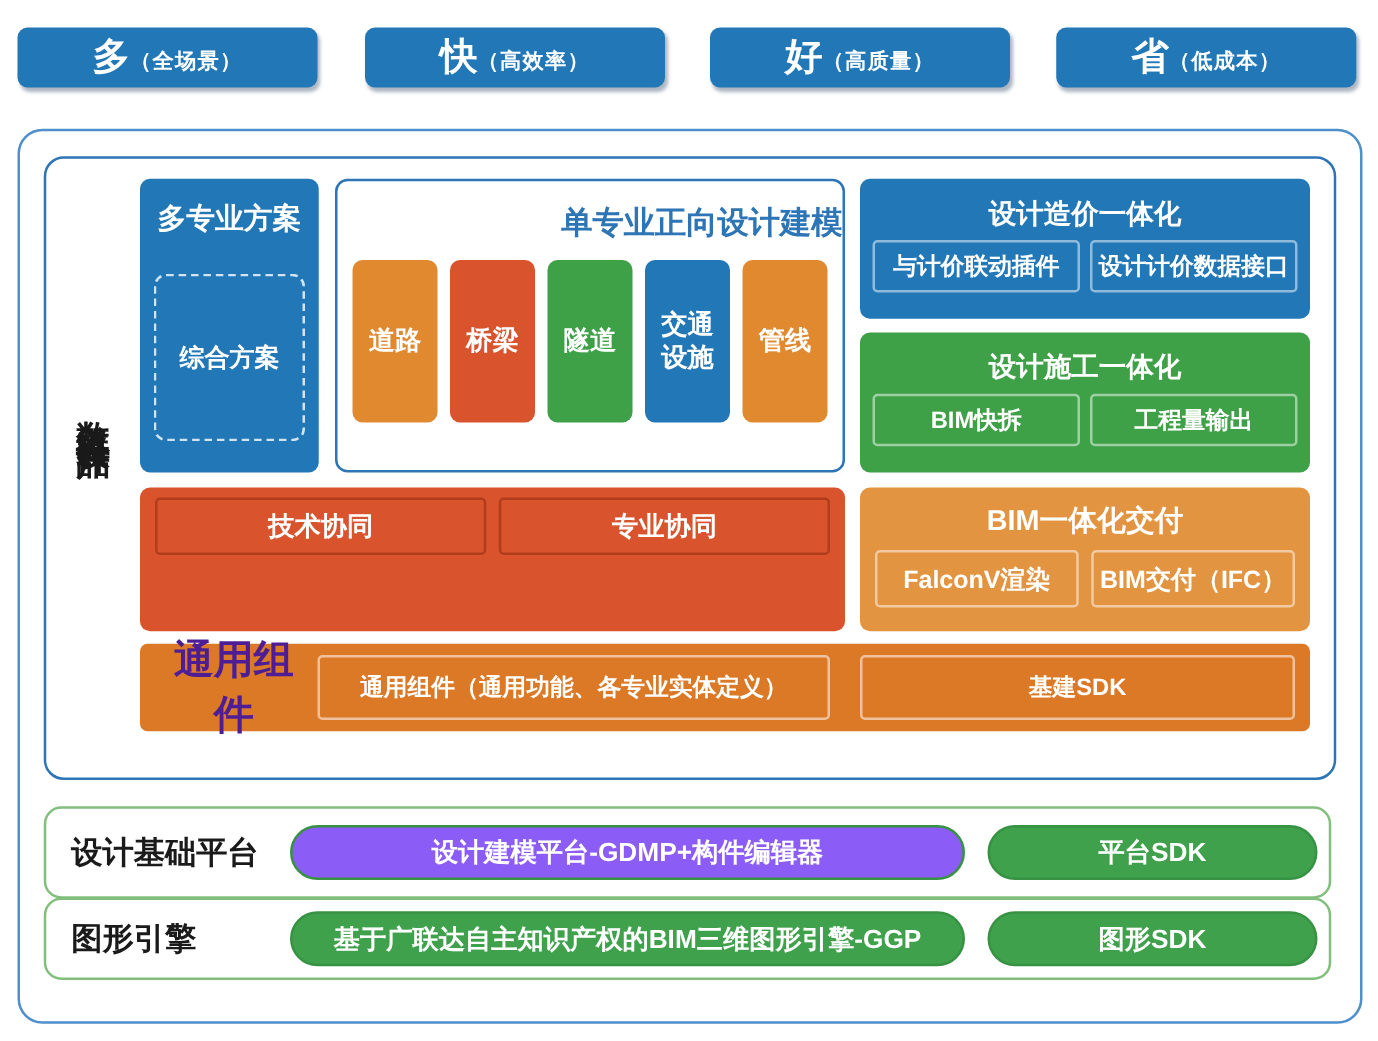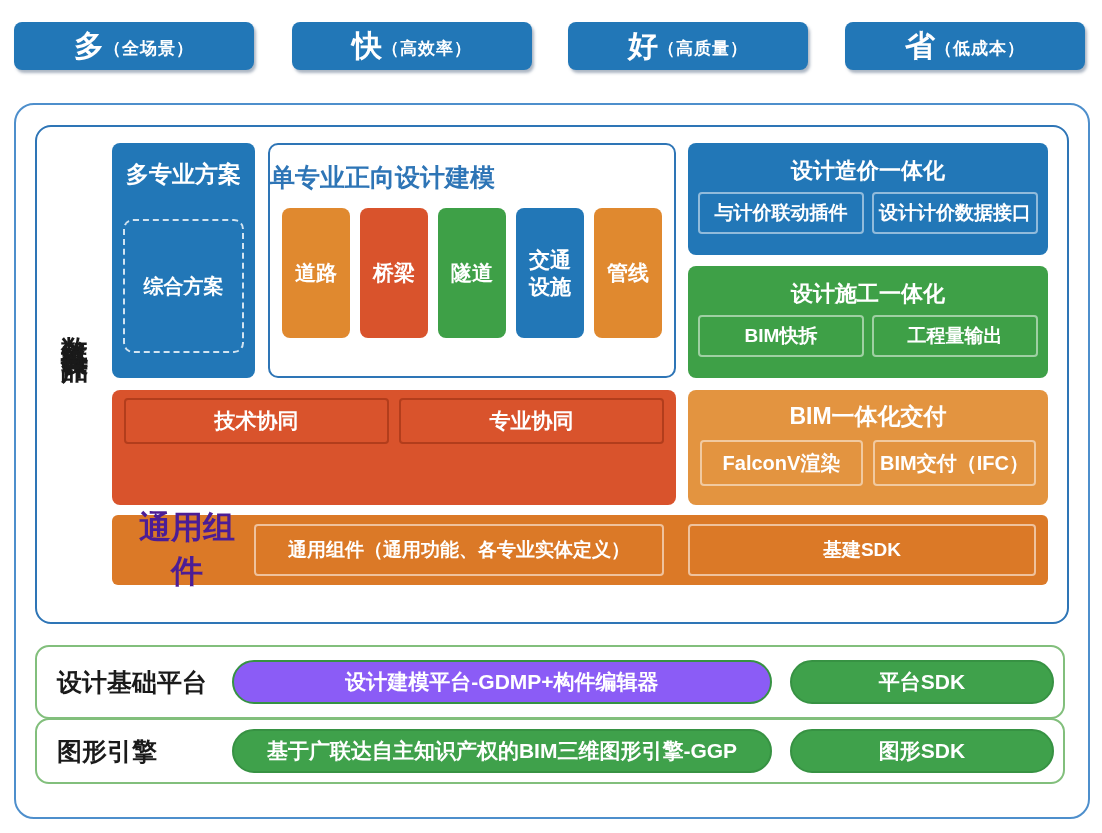--- a/index.html
+++ b/index.html
@@ -34,21 +34,21 @@
   .construction{left:651px;top:139px;width:360px;height:112px;background:#3EA047;}
   .collab{left:75px;top:263px;width:564px;height:115px;background:#D9532C;}
   .bim-delivery{left:651px;top:263px;width:360px;height:115px;background:#E39440;}
   .common{left:75px;top:388px;width:936px;height:70px;background:#DB7927;border-radius:6px;
     display:flex;align-items:center;padding:0 12px;}
   .box-title{color:#fff;text-align:center;}
   .multi-plan .box-title{font-size:23px;margin-top:16px;}
   .dashed-item{position:absolute;left:11px;right:11px;top:76px;height:130px;
     border:2px dashed rgba(255,255,255,.8);border-radius:10px;
     display:flex;align-items:center;justify-content:center;font-size:20px;color:#fff;}
-  .modeling-title{color:#2E75B6;font-size:25px;text-align:left;margin-top:16px;}
+  .modeling-title{color:#2E75B6;font-size:25px;text-align:right;margin-top:16px;}
   .modeling-row{display:flex;justify-content:center;gap:10px;margin-top:14px;}
   .modeling-item{width:68px;height:130px;border-radius:8px;box-sizing:border-box;
     display:flex;align-items:center;justify-content:center;text-align:center;
     color:#fff;font-size:21px;line-height:1.3;padding:0 6px;}
   .sub-row{display:flex;gap:8px;margin:6px 10px 0;}
   .sub-item{flex:1;height:42px;border-radius:4px;box-sizing:border-box;
     display:flex;align-items:center;justify-content:center;color:#fff;}
   .cost .box-title,.construction .box-title{font-size:22px;margin-top:13px;}
   .cost .sub-item,.construction .sub-item{border:2px solid rgba(255,255,255,.5);font-size:19px;}
   .collab .box-title{font-size:24px;margin-top:11px;}

